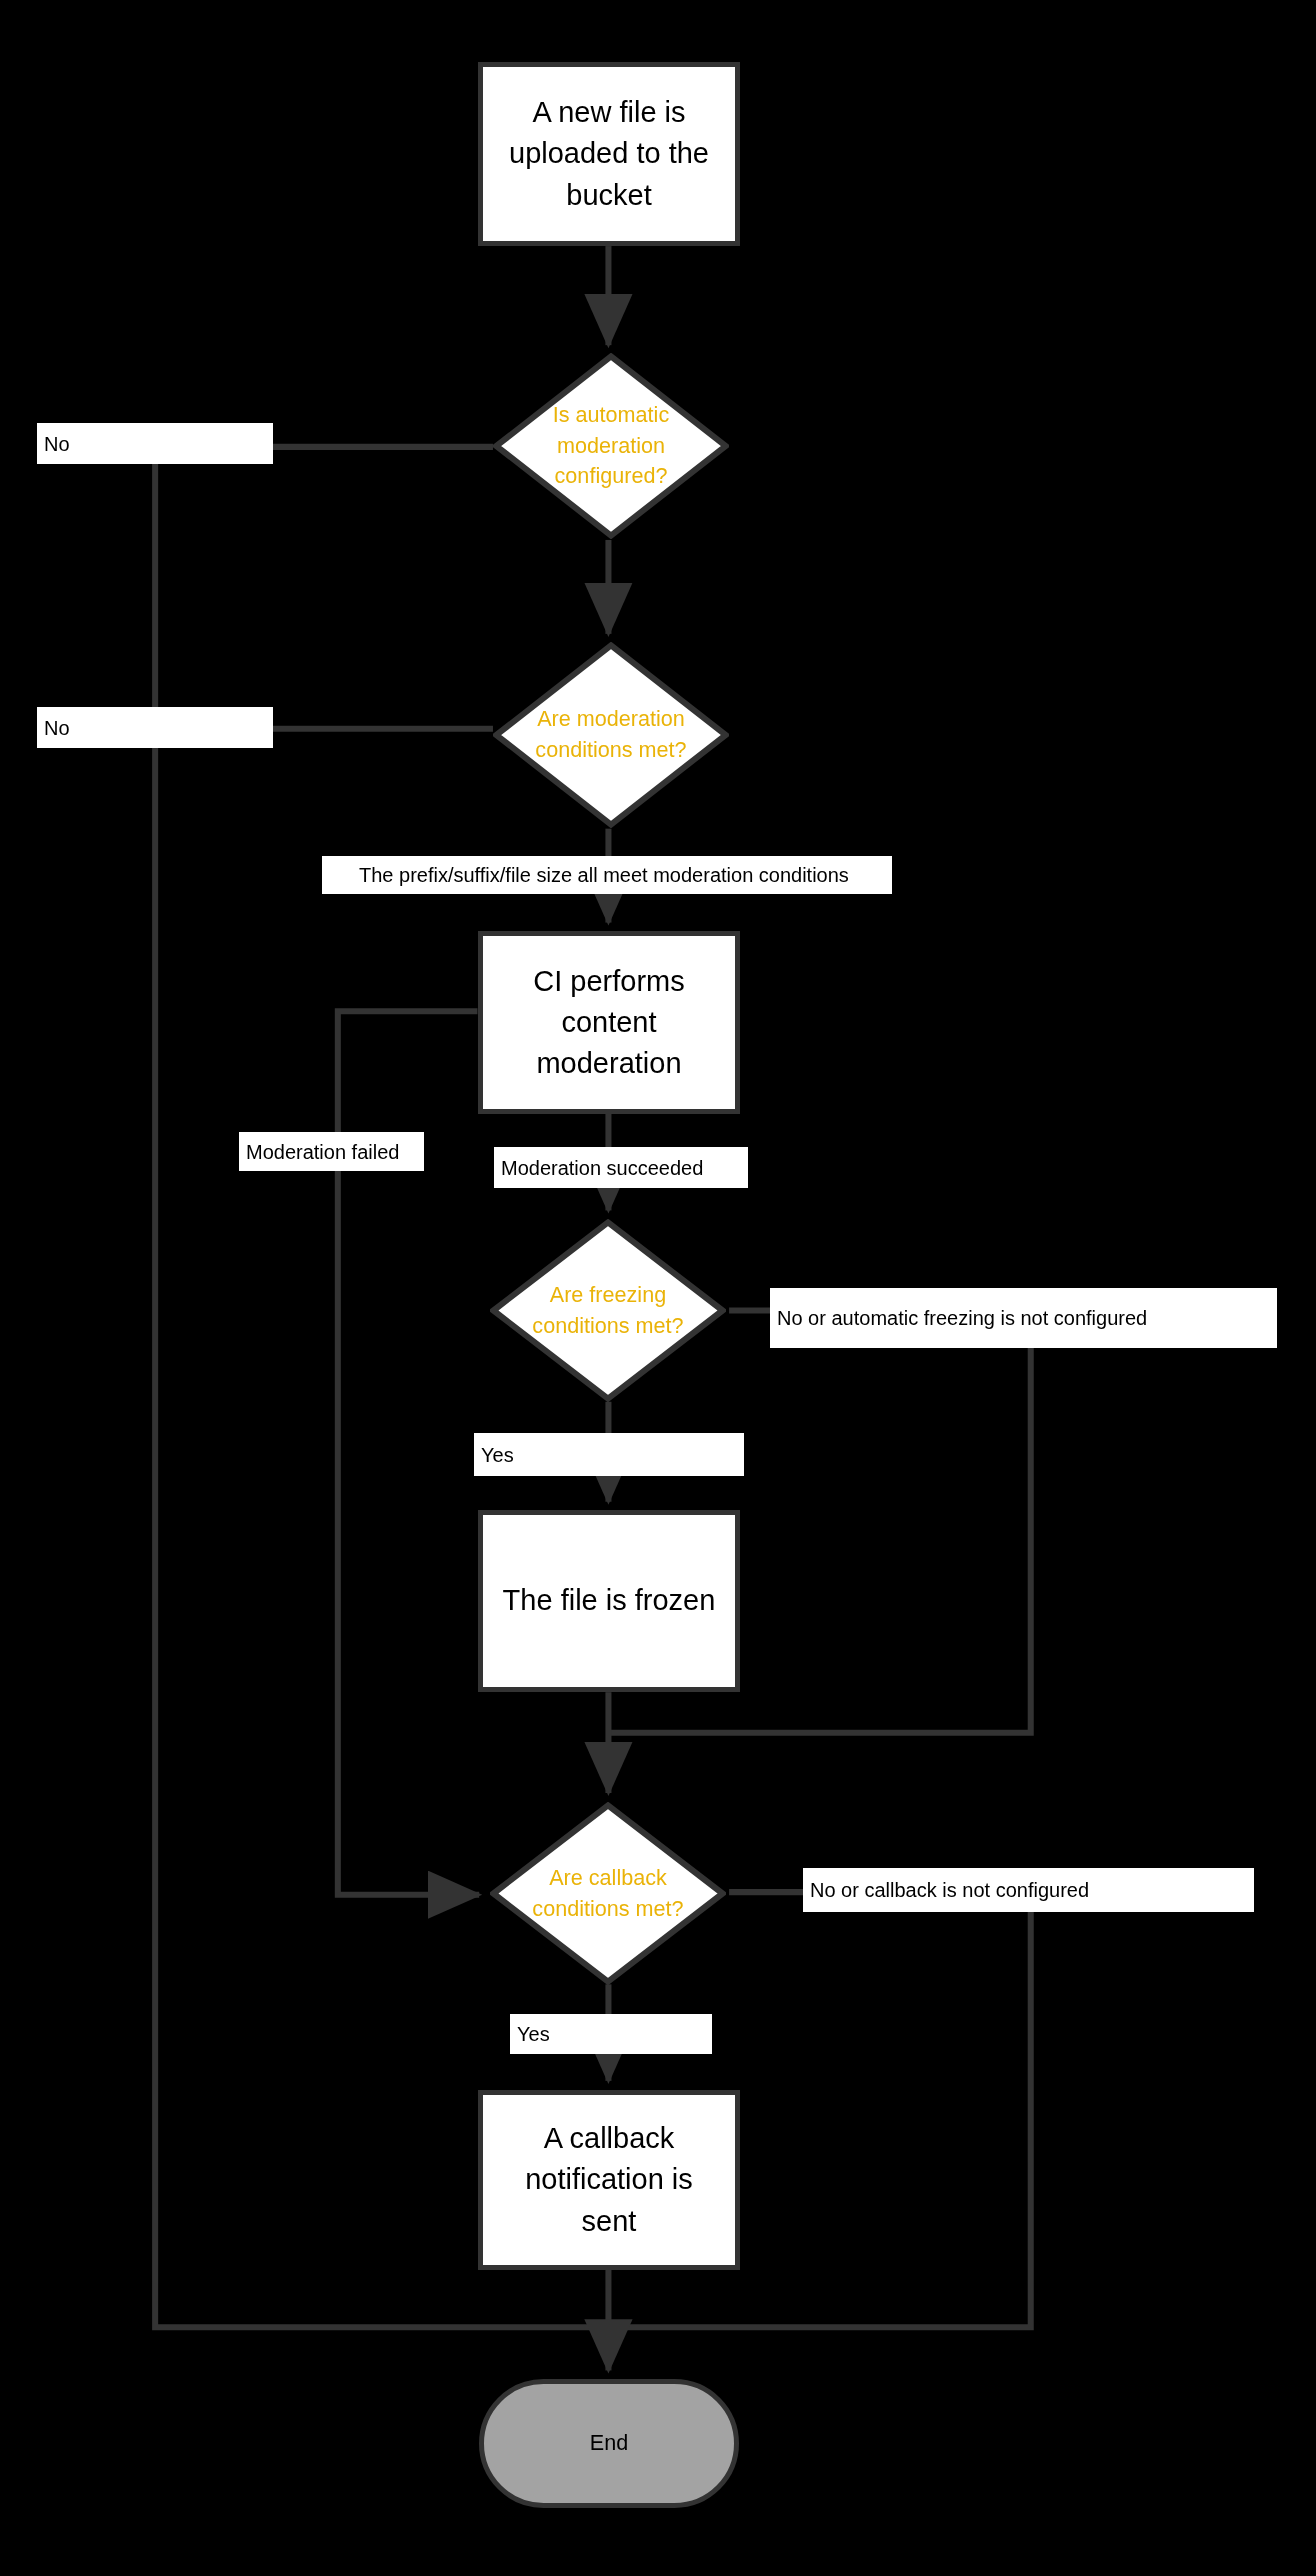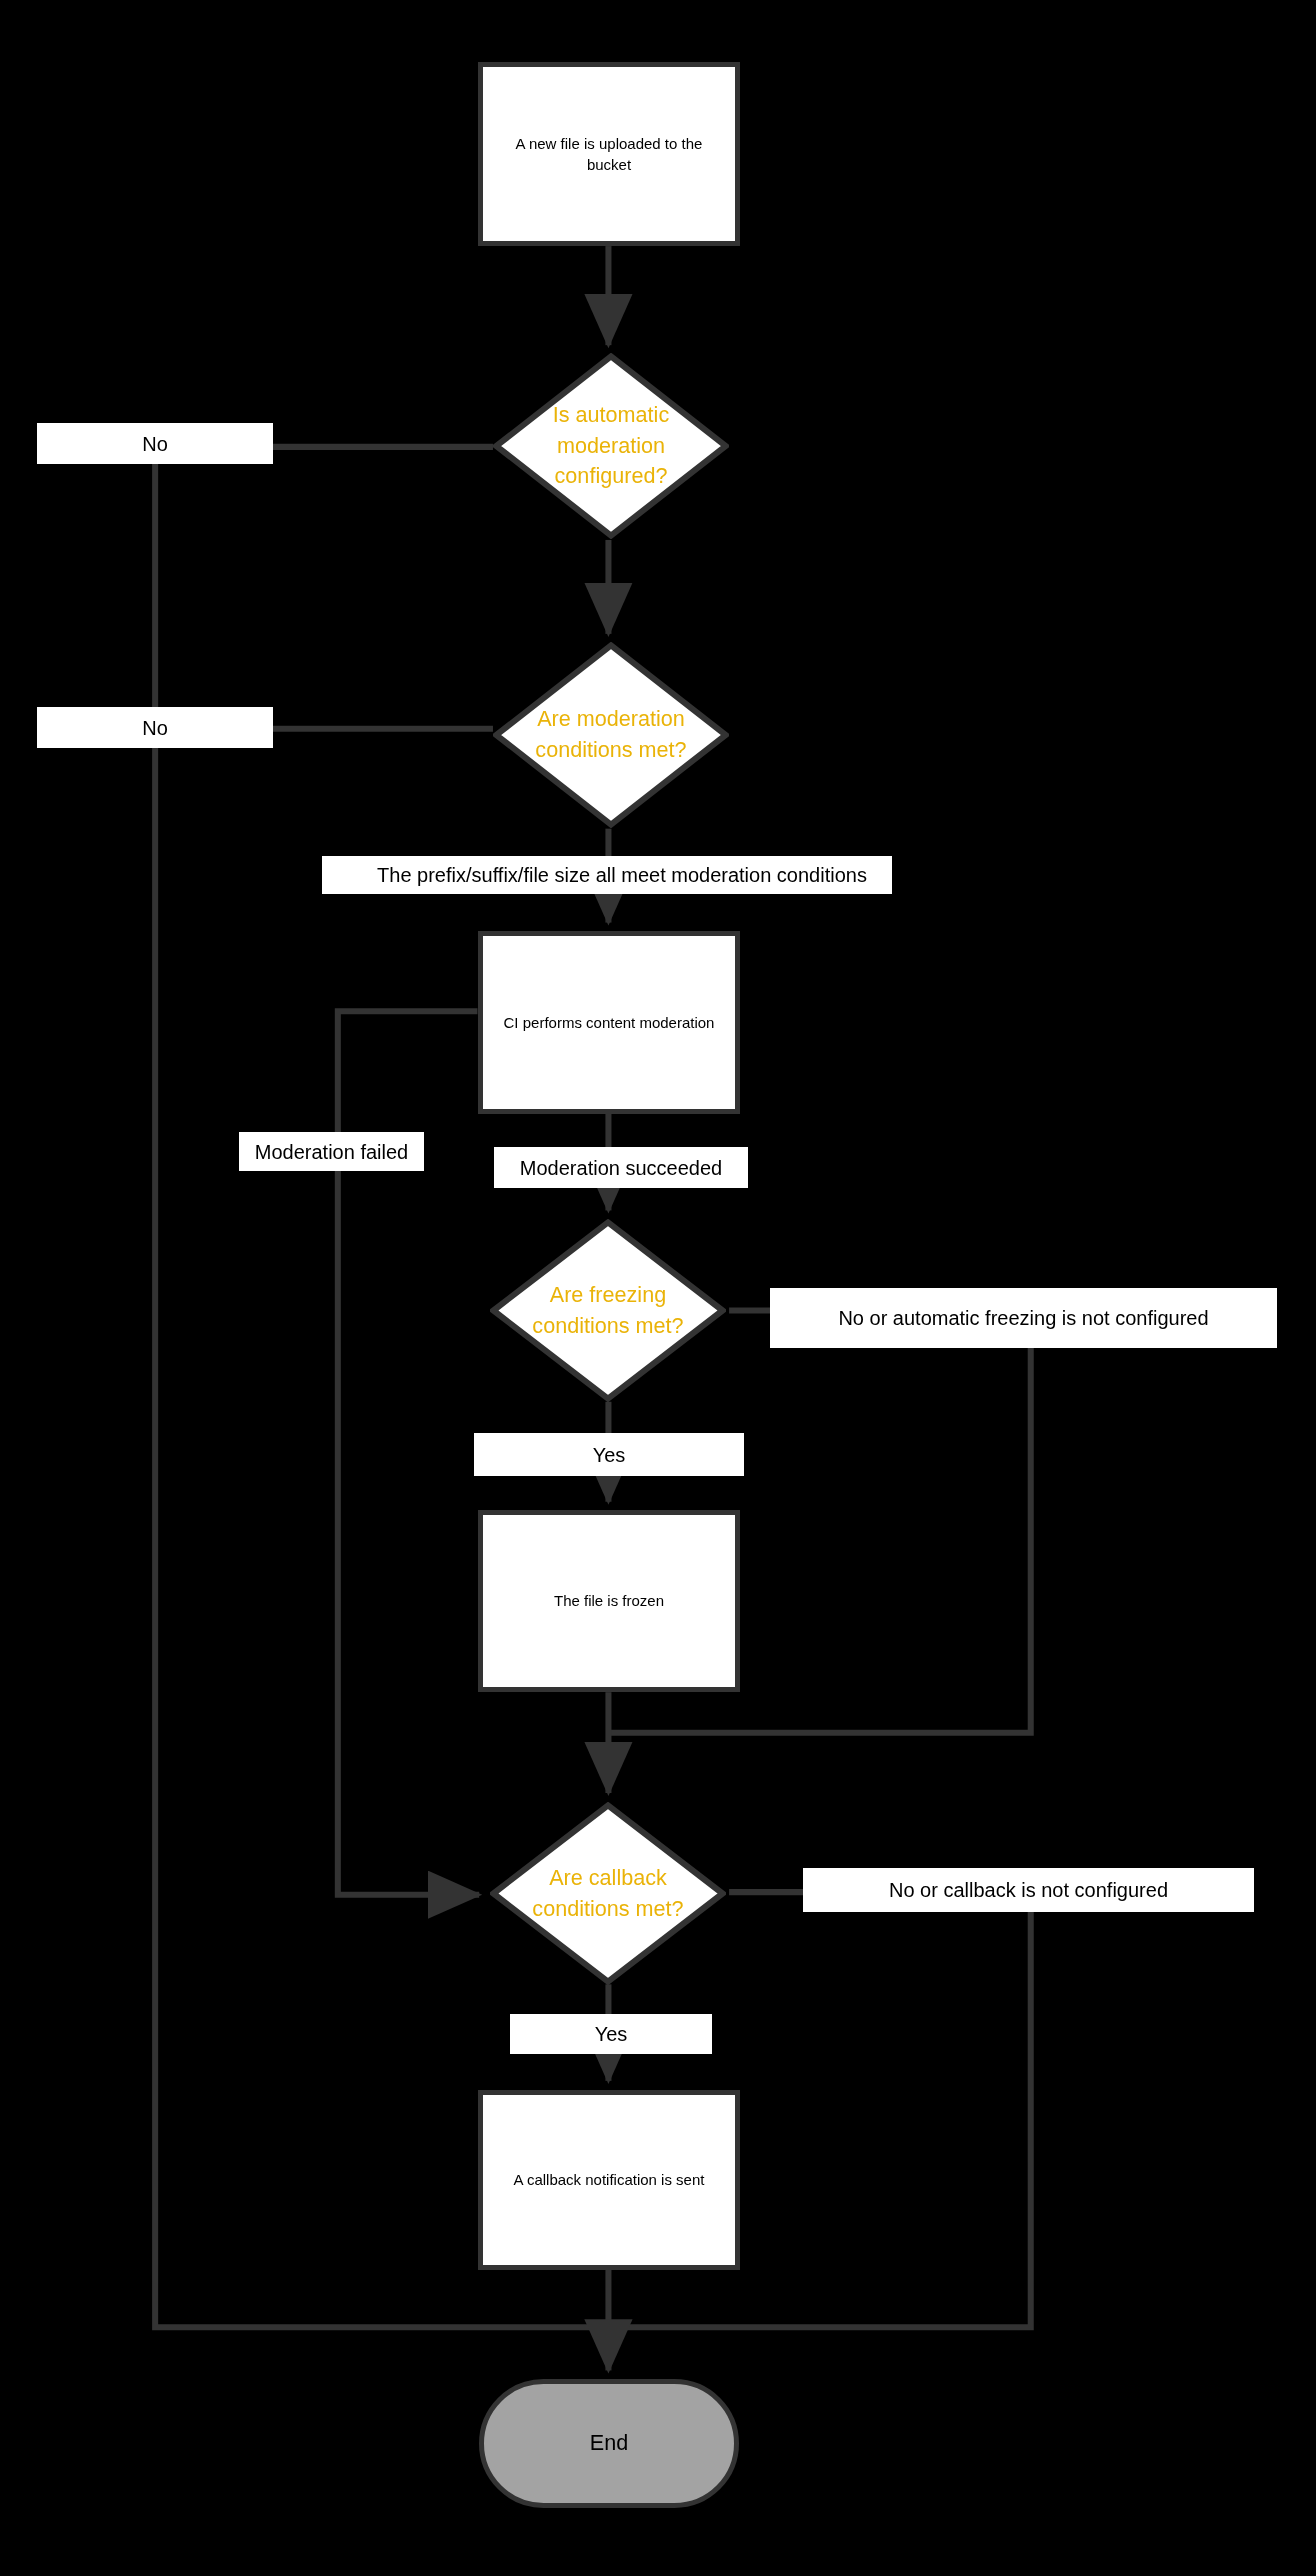--- a/index.html
+++ b/index.html
@@ -31,21 +31,21 @@
     display: flex;
     align-items: center;
     justify-content: center;
     text-align: center;
     color: #000000;
     z-index: 5;
   }
   .node-process {
     background: #ffffff;
     border: 5.2px solid #333333;
-    font-size: 15px;
+    font-size: 29px;
     line-height: 1.42;
     padding: 5.2px 12px;
   }
   .node-terminal {
     background: #a3a3a3;
     border: 5.2px solid #333333;
     border-radius: 65px;
     font-size: 21.6px;
     line-height: 1.42;
   }
@@ -69,21 +69,21 @@
     color: #eab308;
   }
   .edge-label {
     position: absolute;
     background: #ffffff;
     color: #000000;
     font-size: 20px;
     line-height: 1.3;
     display: flex;
     align-items: center;
-    justify-content: center;
+    justify-content: flex-start;
     text-align: center;
     white-space: nowrap;
     z-index: 7;
     padding: 0 7px;
   }
 </style>
 </head>
 <body>
 
 <div id="canvas">

